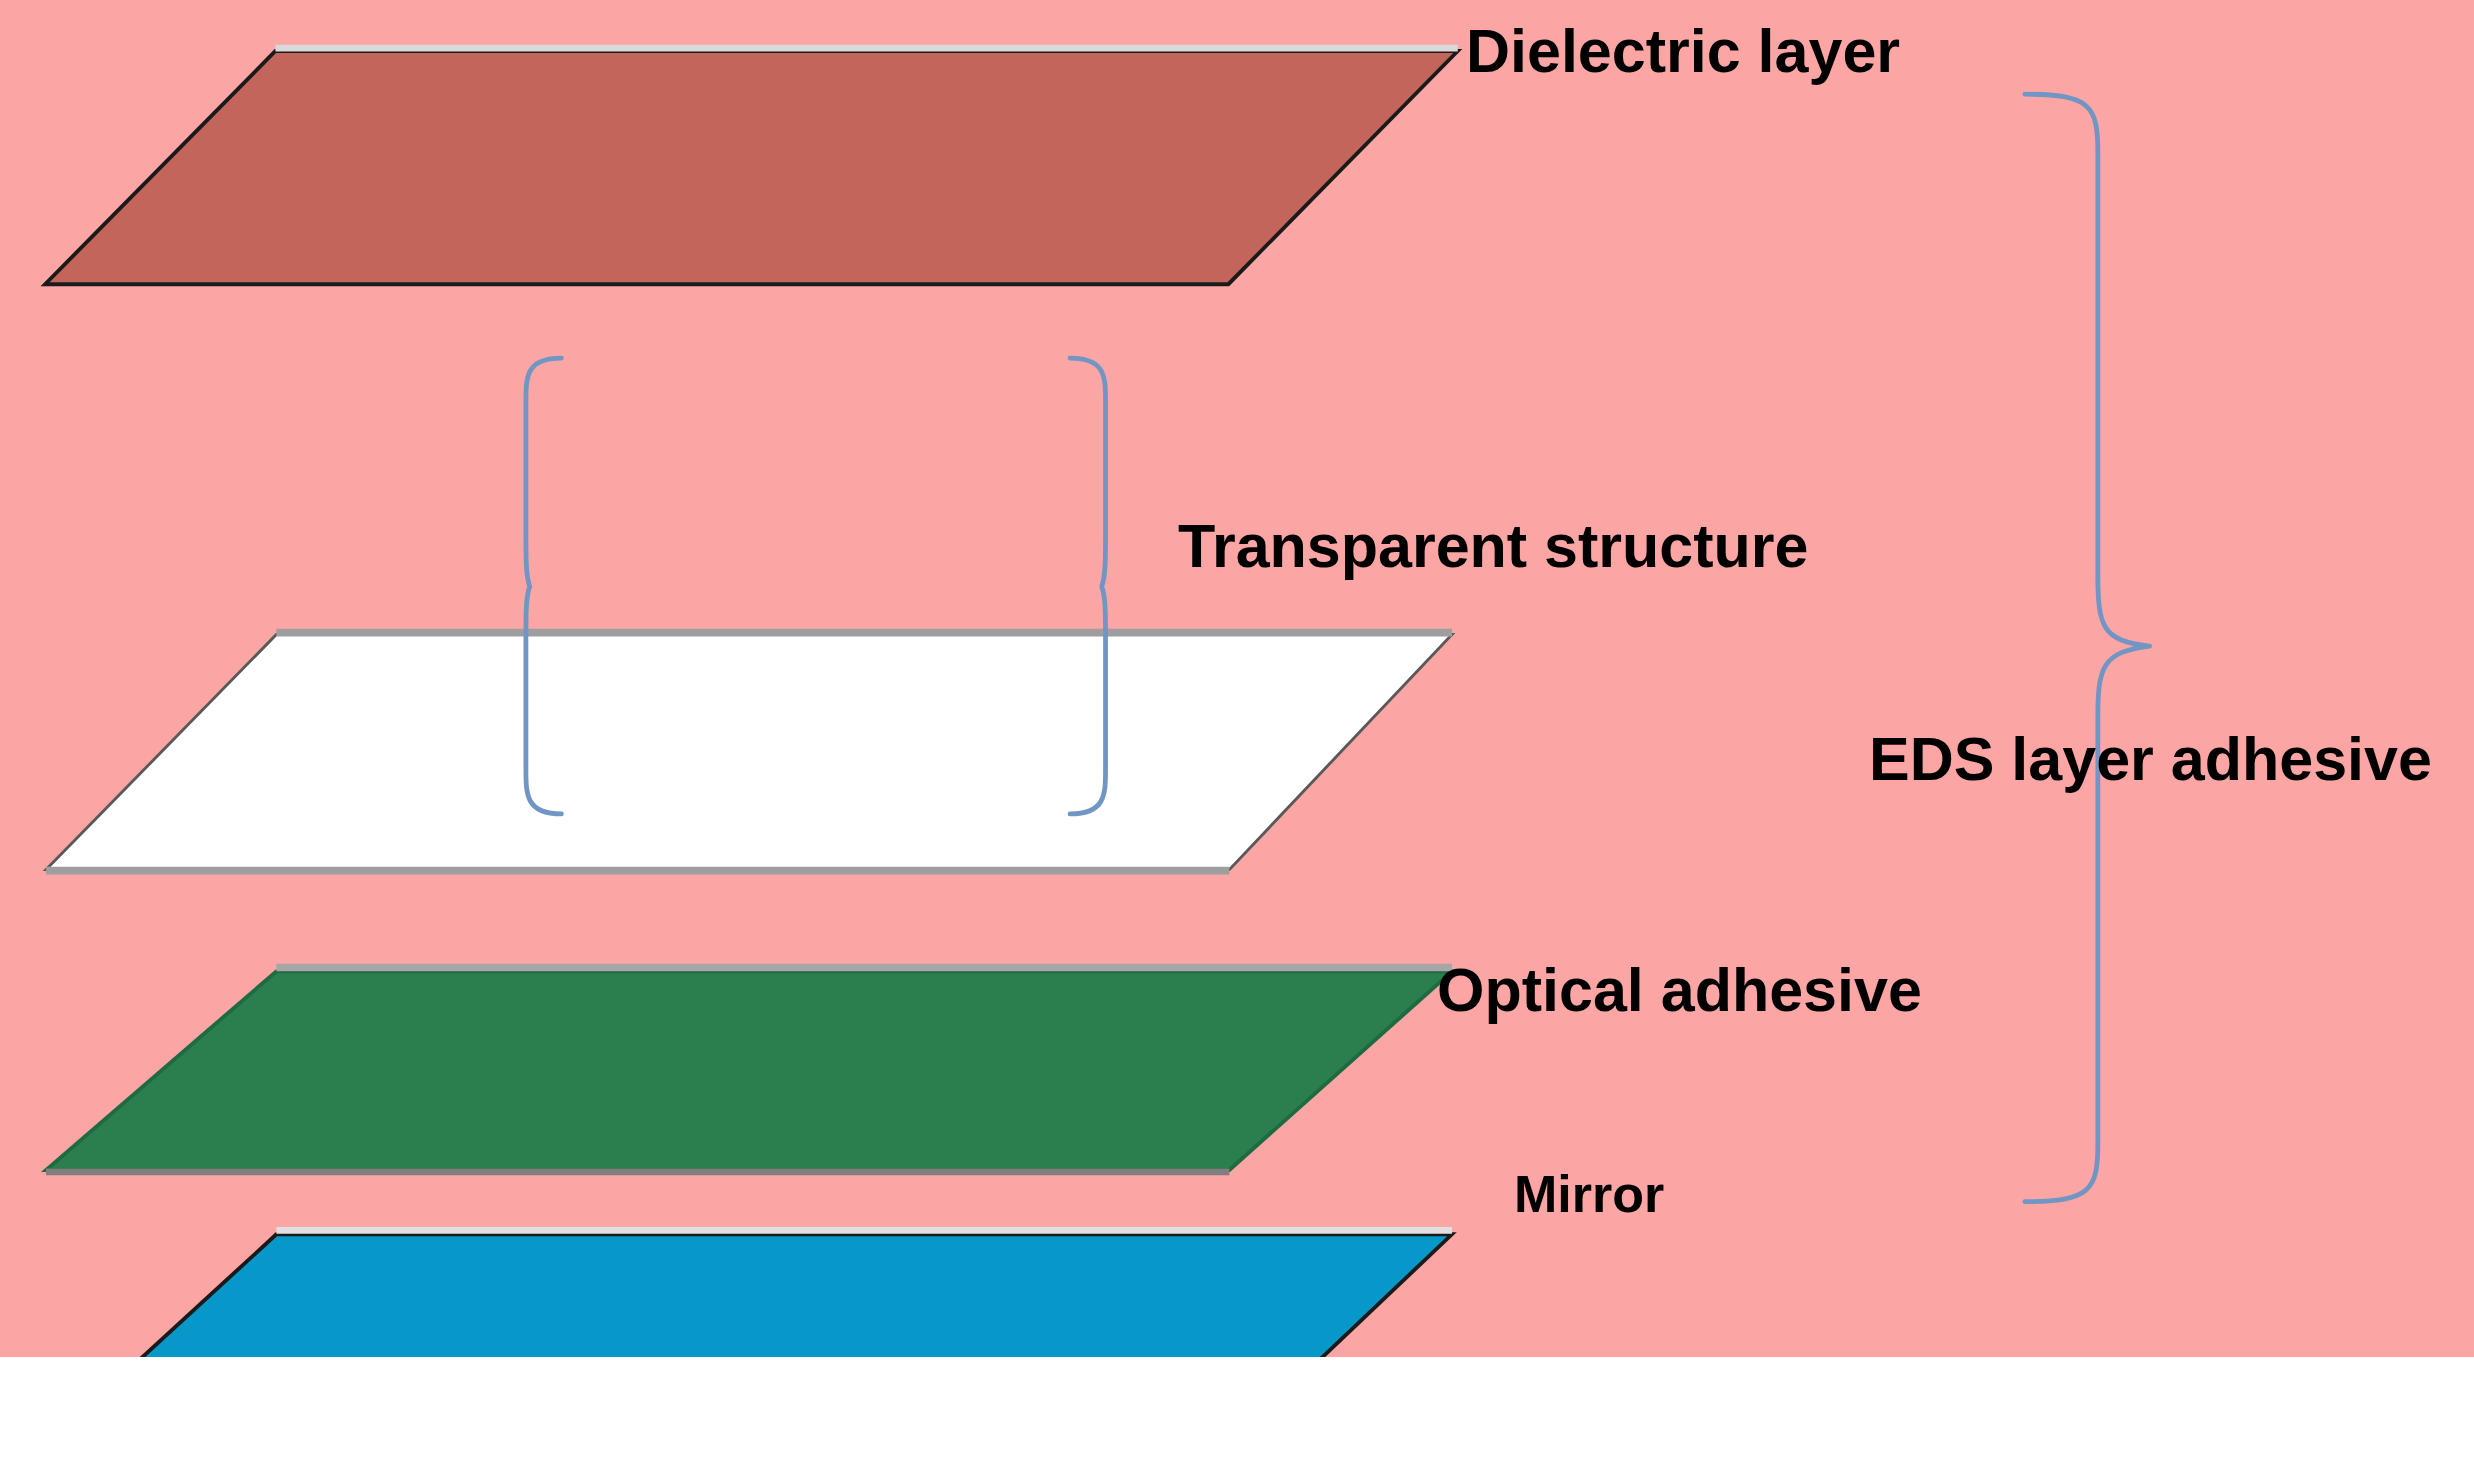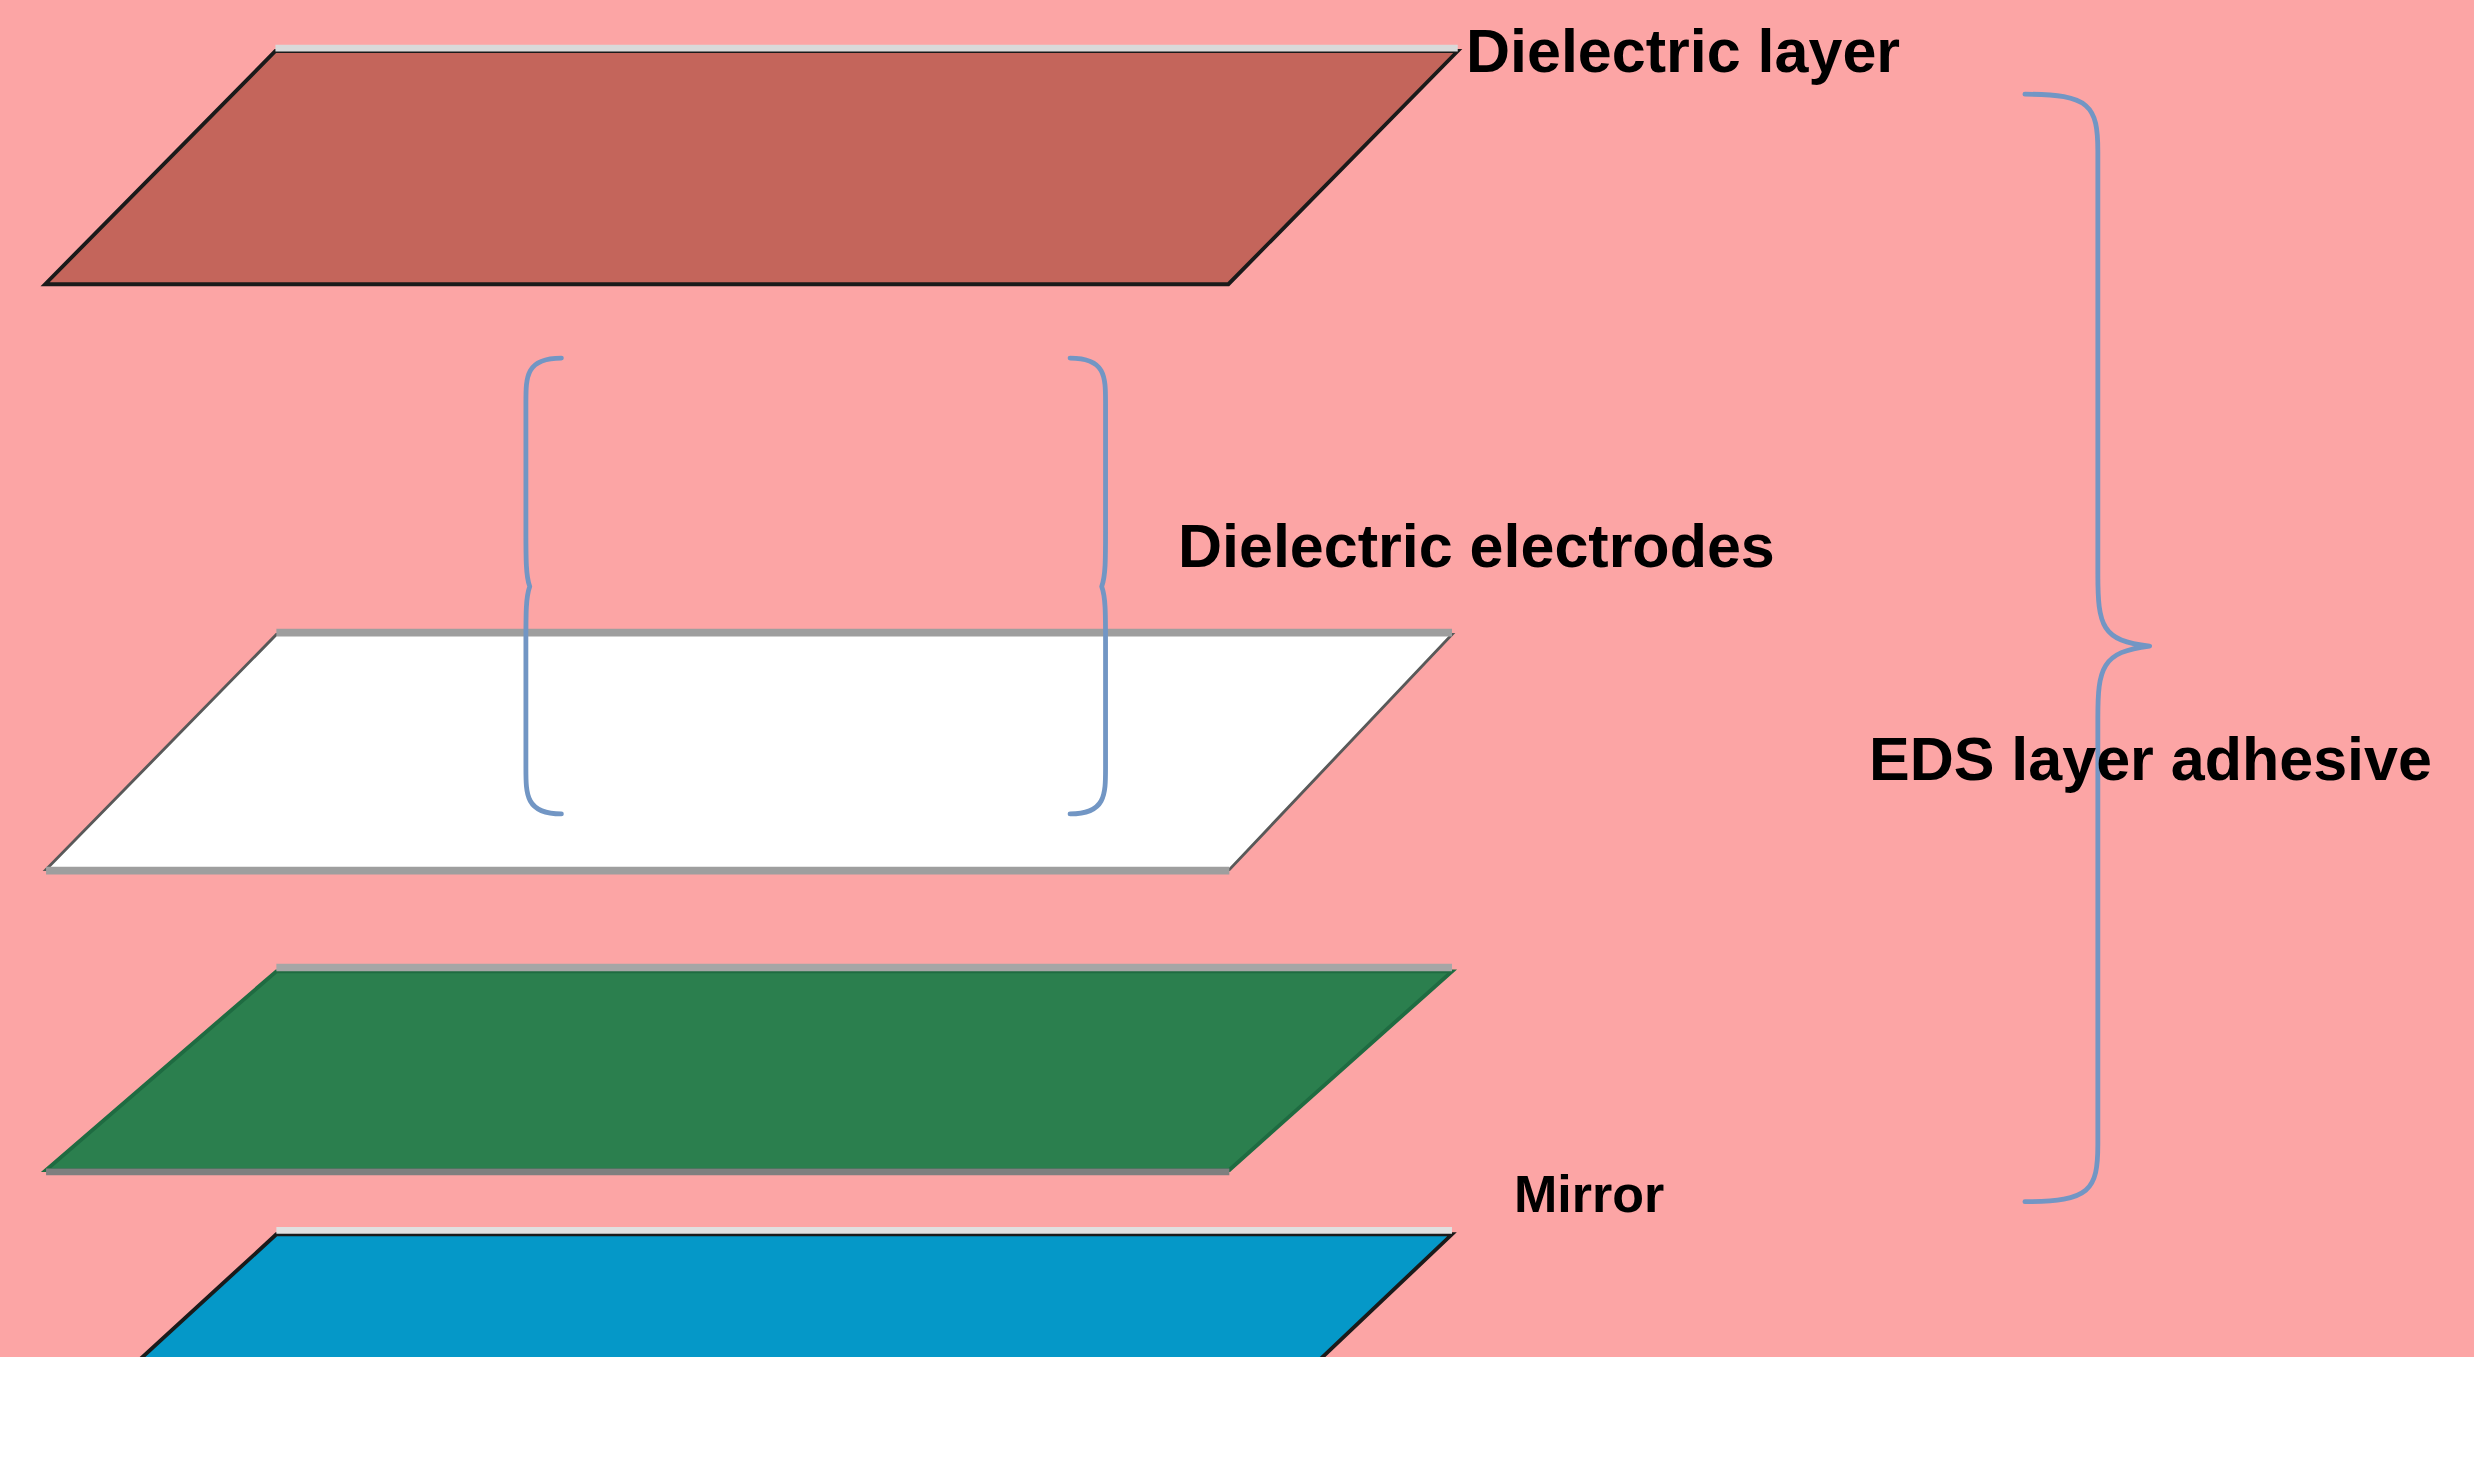--- a/index.html
+++ b/index.html
@@ -105,22 +105,23 @@
              L 2186 598
              C 2186 652, 2190 668, 2240 673
              C 2190 679, 2186 696, 2186 748
              L 2186 1192
              C 2186 1240, 2178 1252, 2110 1252" fill="none" stroke="#7296c4" stroke-width="5" stroke-linecap="round" stroke-linejoin="round"></path>
 
   </svg>
 
   <div class="layer-label lbl-dielectric">Dielectric layer</div>
 
-  <div class="layer-label lbl-transparent">Dielectric electrodes</div>
+  <div class="layer-label lbl-transparent">Transparent structure</div>
 
+  <div class="layer-label lbl-optical">Optical adhesive</div>
 
   <div class="layer-label lbl-mirror">Mirror</div>
 
 
   <div class="layer-label lbl-eds">EDS layer adhesive</div>
 
 </div>
 
 
 </body></html>

